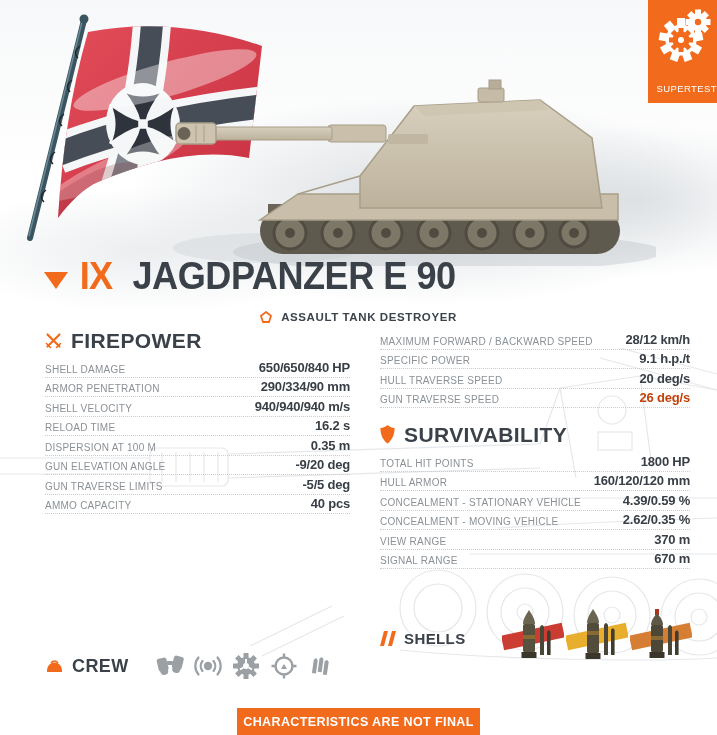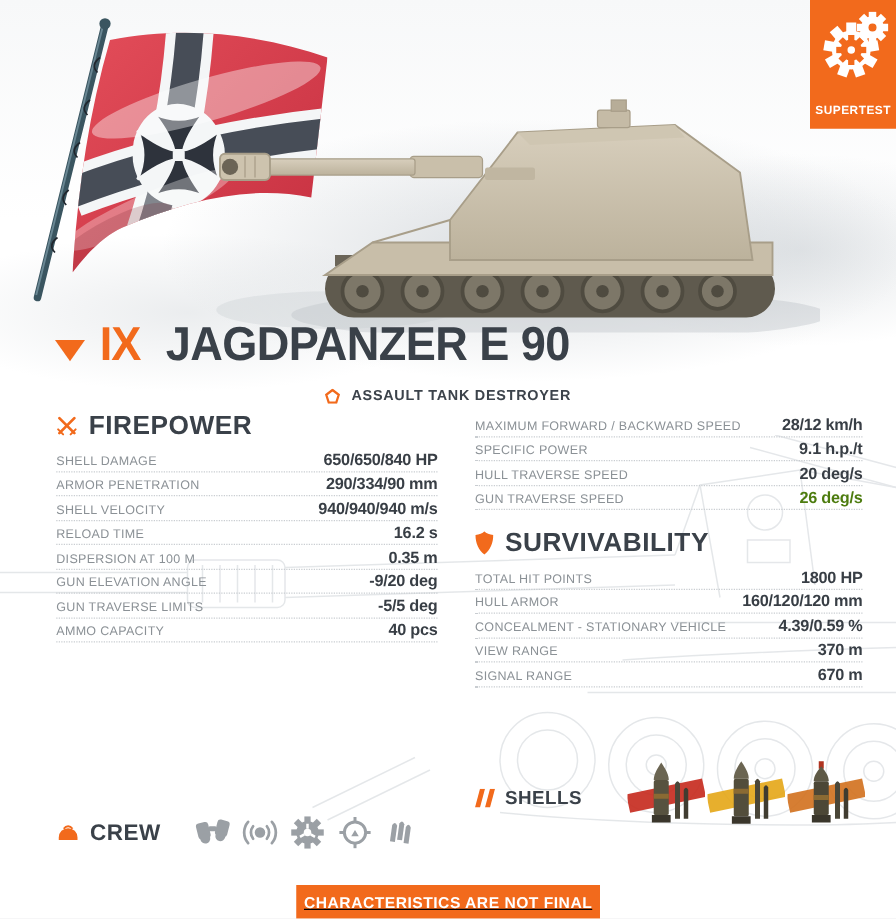--- a/index.html
+++ b/index.html
@@ -21,22 +21,22 @@
   .bg-blueprint{position:absolute;left:0;top:348px;width:717px;height:322px;opacity:.5;}
   
   .flag-art{position:absolute;left:0;top:6px;width:272px;height:238px;}
   .tank-art{position:absolute;left:148px;top:76px;width:508px;height:190px;}
   
   .badge{
     position:absolute;left:648px;top:0;width:69px;height:103px;
     display:flex;flex-direction:column;align-items:center;justify-content:flex-start;
   }
   .badge-label{
-    position:absolute;left:0;right:0;bottom:9px;text-align:center;
-    color:#fff;font-size:9.5px;font-weight:bold;letter-spacing:.4px;
+    position:absolute;left:0;right:0;bottom:9px;text-align:right;
+    color:#fff;font-size:9.5px;font-weight:normal;letter-spacing:.4px;
   }
   
   .title-row{
     position:absolute;left:0;top:254px;width:717px;height:44px;
     display:flex;align-items:center;justify-content:flex-start;gap:11px;padding-left:44px;
   }
   .tier-arrow{
     width:0;height:0;margin-top:8px;
     border-left:12px solid transparent;border-right:12px solid transparent;
     border-top:17px solid; 
@@ -73,21 +73,21 @@
   .shells-block{
     position:absolute;left:380px;top:600px;width:312px;height:76px;
     display:flex;align-items:center;
   }
   .shells-title{display:flex;align-items:center;gap:8px;margin-right:auto;}
   .shells-title .shells-label{font-size:15px;font-weight:bold;letter-spacing:.4px;}
   .shell-imgs{display:flex;align-items:center;gap:2px;}
   
   .footer-banner{
     position:absolute;left:237px;top:708px;width:243px;height:27px;
-    display:flex;align-items:center;justify-content:center;text-decoration:underline;
+    display:flex;align-items:center;justify-content:center;
   }
   .footer-banner span{color:#fff;font-size:12.5px;font-weight:bold;letter-spacing:.4px;}
 </style>
 </head>
 <body>
 
 <div class="card">
 
   <div class="bg-top"></div>
 
@@ -304,21 +304,21 @@
         <div class="stat-row">
           <span class="stat-label" style="color: rgb(139, 145, 150);">SPECIFIC POWER</span>
           <span class="stat-value" style="color: rgb(56, 62, 69);">9.1 h.p./t</span>
         </div>
         <div class="stat-row">
           <span class="stat-label" style="color: rgb(139, 145, 150);">HULL TRAVERSE SPEED</span>
           <span class="stat-value" style="color: rgb(56, 62, 69);">20 deg/s</span>
         </div>
         <div class="stat-row">
           <span class="stat-label" style="color: rgb(139, 145, 150);">GUN TRAVERSE SPEED</span>
-          <span class="stat-value" style="color: #4d7c0f;">26 deg/s</span>
+          <span class="stat-value" style="color: #c2410c;">26 deg/s</span>
         </div>
       </div>
 
     <div class="sec-header gap-top">
       <svg width="15" height="19" viewBox="0 0 15 19">
         <path d="M7.5,0 C8.8,1.6 11.8,2.8 14.6,3 C14.6,9.5 12.2,15 7.5,18.6 C2.8,15 0.4,9.5 0.4,3 C3.2,2.8 6.2,1.6 7.5,0 Z" fill="#f26a1c"></path>
       </svg>
       <span class="sec-label" style="color:#3a4149;">SURVIVABILITY</span>
     </div>
     <div class="stat-list">
@@ -326,20 +326,24 @@
           <span class="stat-label" style="color: rgb(139, 145, 150);">TOTAL HIT POINTS</span>
           <span class="stat-value" style="color: rgb(56, 62, 69);">1800 HP</span>
         </div>
         <div class="stat-row">
           <span class="stat-label" style="color: rgb(139, 145, 150);">HULL ARMOR</span>
           <span class="stat-value" style="color: rgb(56, 62, 69);">160/120/120 mm</span>
         </div>
         <div class="stat-row">
           <span class="stat-label" style="color: rgb(139, 145, 150);">CONCEALMENT - STATIONARY VEHICLE</span>
           <span class="stat-value" style="color: rgb(56, 62, 69);">4.39/0.59 %</span>
+        </div>
+        <div class="stat-row">
+          <span class="stat-label" style="color: rgb(139, 145, 150);">CONCEALMENT - MOVING VEHICLE</span>
+          <span class="stat-value" style="color: rgb(56, 62, 69);">2.62/0.35 %</span>
         </div>
         <div class="stat-row">
           <span class="stat-label" style="color: rgb(139, 145, 150);">VIEW RANGE</span>
           <span class="stat-value" style="color: rgb(56, 62, 69);">370 m</span>
         </div>
         <div class="stat-row">
           <span class="stat-label" style="color: rgb(139, 145, 150);">SIGNAL RANGE</span>
           <span class="stat-value" style="color: rgb(56, 62, 69);">670 m</span>
         </div>
       </div>

